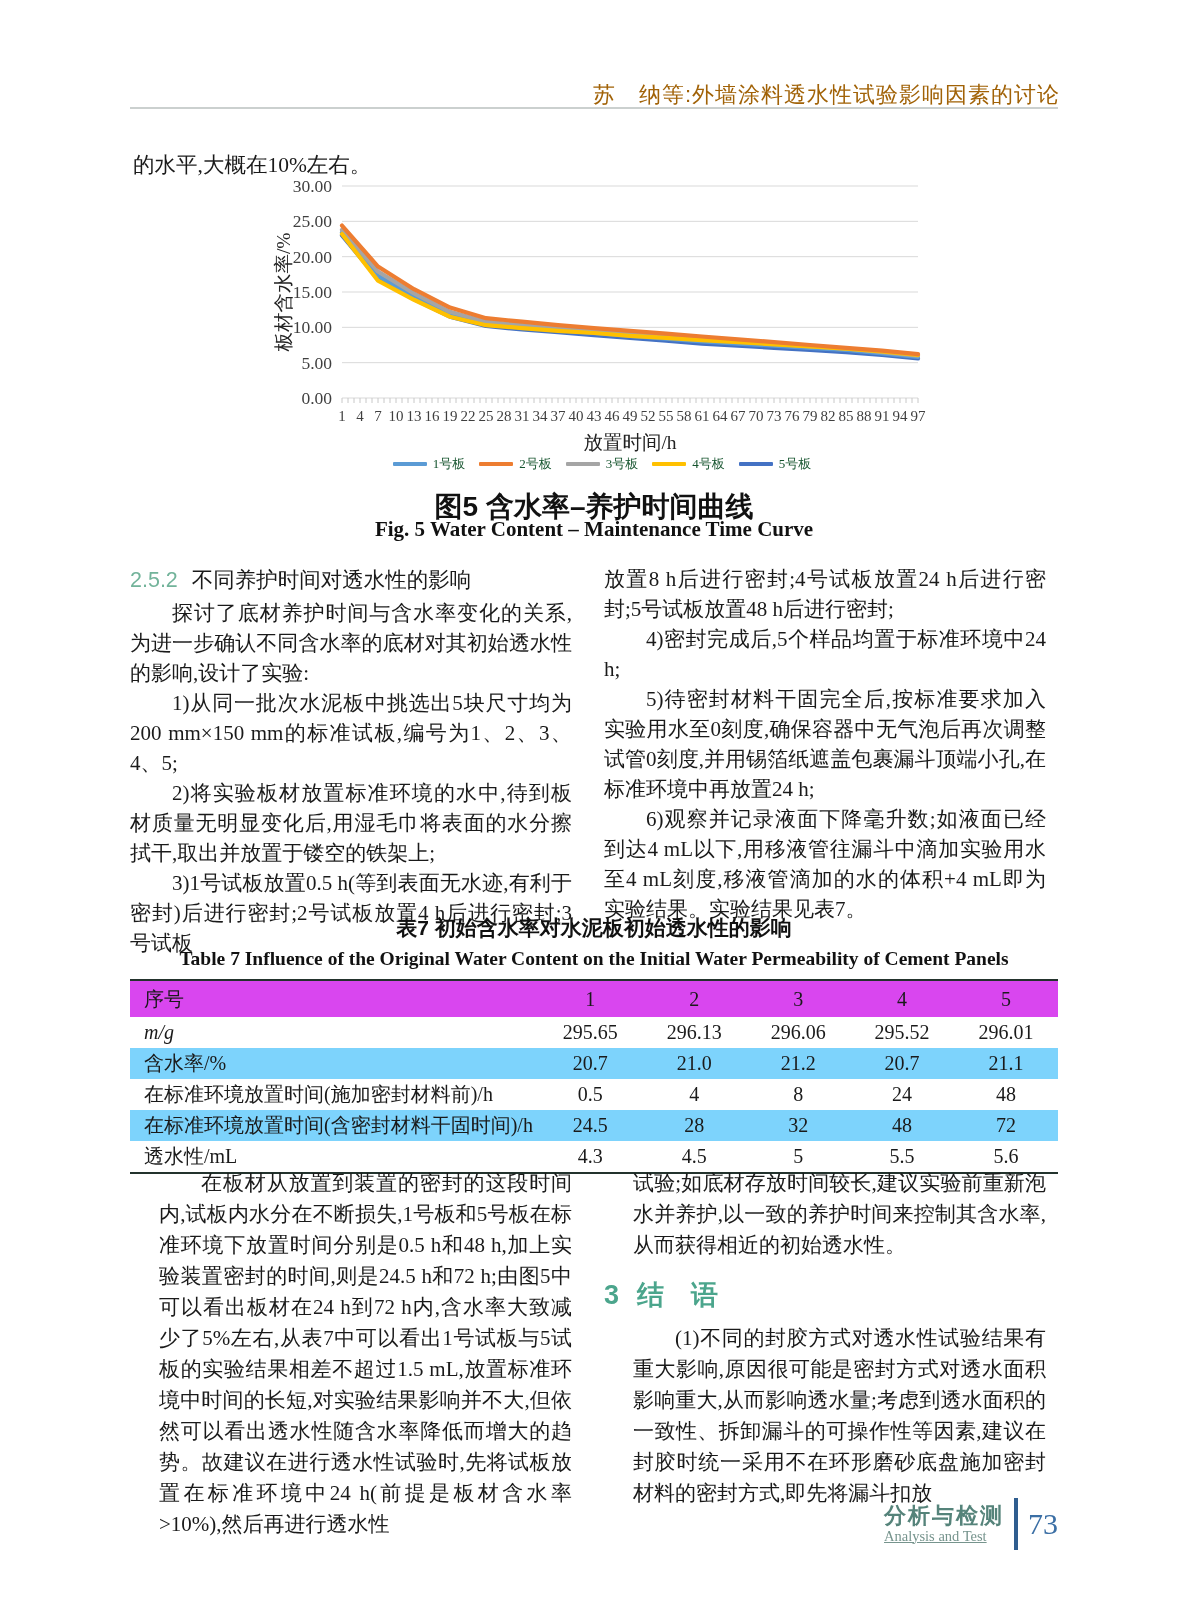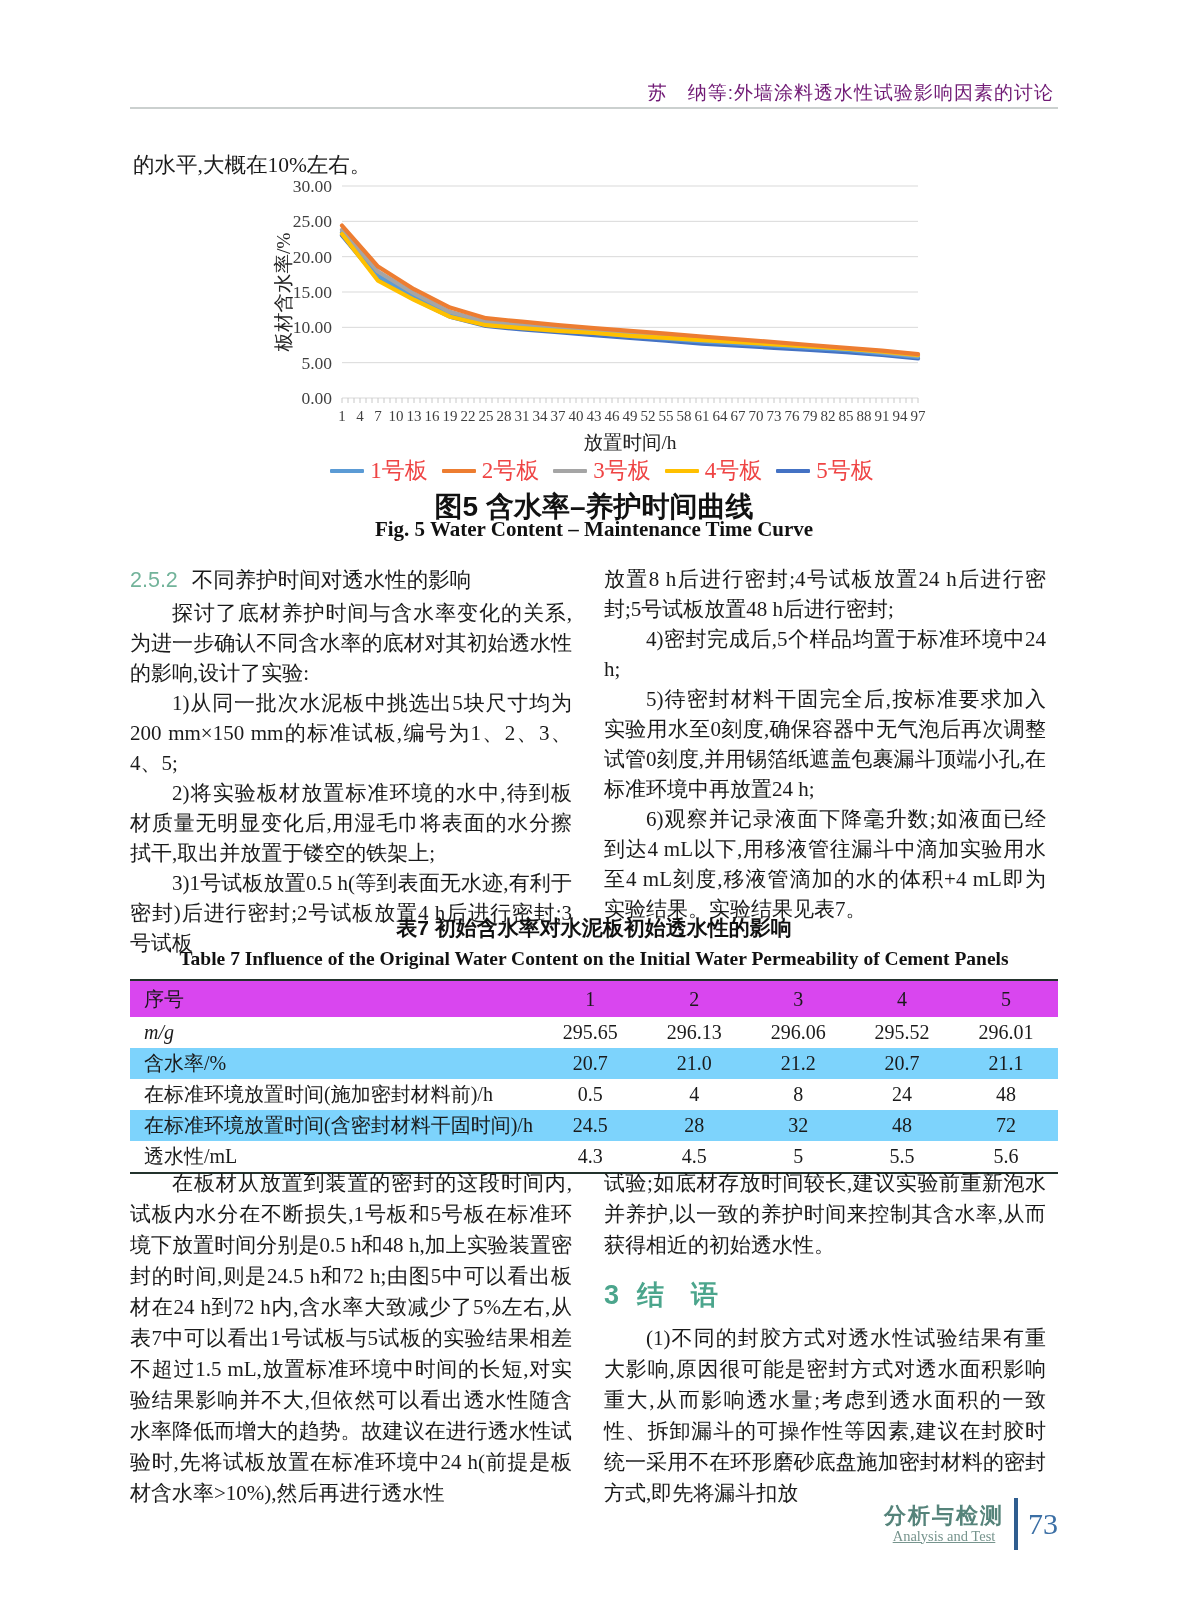--- a/index.html
+++ b/index.html
@@ -1,48 +1,48 @@
 <!DOCTYPE html>
 <html><head>
 <meta charset="utf-8">
 <style>
   html,body{margin:0;padding:0;background:#ffffff;}
   .page{position:relative;width:1187px;height:1600px;background:#ffffff;overflow:hidden;
         font-family:"Liberation Serif","DejaVu Serif",serif;color:#1a1a1a;}
 
   
-  .running-header{position:absolute;top:80px;left:126px;width:928px;text-align:right;
+  .running-header{position:absolute;top:80px;left:132px;width:928px;text-align:right;
     font-family:"Liberation Sans","DejaVu Sans",sans-serif;
-    font-size:19px;color:#701a75;letter-spacing:1px;}
+    font-size:22px;color:#a16207;letter-spacing:1px;}
   .header-rule{position:absolute;top:107px;left:130px;width:928px;height:2px;background:#cbd0cf;}
 
   .intro-para{position:absolute;top:128px;left:133px;width:600px;font-size:21.5px;}
 
   
   .chart-wrap{position:absolute;top:172px;left:272px;width:660px;height:286px;}
   .ytick{font:17.5px "Liberation Serif",serif;fill:#3f3f3f;}
   .xtick{font:15px "Liberation Serif",serif;fill:#3f3f3f;}
   .axlabel{font:19.5px "Liberation Serif",serif;fill:#222;}
   .legend{position:absolute;top:455px;left:272px;width:660px;display:flex;justify-content:center;
-    align-items:center;gap:14px;font-size:23px;color:#ef4444;}
+    align-items:center;gap:14px;font-size:13px;color:#14532d;}
   .legend-item{display:flex;align-items:center;gap:6px;}
   .legend-swatch{display:inline-block;width:34px;height:4px;border-radius:1px;}
 
   .caption-cn{position:absolute;top:488px;left:130px;width:928px;text-align:center;
     font-family:"Liberation Sans","DejaVu Sans",sans-serif;font-weight:bold;font-size:28px;color:#111;}
   .caption-en{position:absolute;top:517px;left:130px;width:928px;text-align:center;
     font-weight:bold;font-size:21px;color:#111;}
 
   
   .cols{position:absolute;left:130px;width:928px;display:flex;gap:32px;}
   .cols-top{top:564px;}
   .cols-bottom{top:1168px;}
   .col{width:442px;}
   .col p{margin:0;font-size:21px;line-height:30px;text-align:justify;text-indent:2em;}
-  .cols-bottom .col p{line-height:31px;}
+  .cols-bottom .col p{line-height:31px;margin-left:29px;}
   .no-indent{text-indent:0 !important;}
   .sec-heading{font-size:21.5px;line-height:32px;margin:0 0 2px 0;}
   .sec-num{color:#72b39a;font-family:"Liberation Sans","DejaVu Sans",sans-serif;margin-right:14px;}
   .sec3-heading{margin:16px 0 10px 0;font-family:"Liberation Sans","DejaVu Sans",sans-serif;
     font-size:27px;font-weight:bold;color:#4ba58c;}
   .sec3-heading .sec-num{color:#4ba58c;margin-right:18px;}
 
   
   .table-block{position:absolute;top:914px;left:130px;width:928px;}
   .tbl-title-cn{text-align:center;font-family:"Liberation Sans","DejaVu Sans",sans-serif;
@@ -53,21 +53,21 @@
   table.t7 th,table.t7 td{font-weight:normal;height:31px;padding:0;text-align:center;}
   table.t7 th{height:36px;}
   table.t7 .lbl{text-align:left;padding-left:14px;}
   table.t7 thead tr{background:#d946ef;}
   table.t7 tbody tr.stripe{background:#7dd3fc;}
   table.t7 .it{font-style:italic;}
 
   
   .footer{position:absolute;top:1498px;left:760px;width:298px;display:flex;
     justify-content:flex-end;align-items:center;gap:10px;}
-  .footer-txt{text-align:center;}
+  .footer-txt{text-align:left;}
   .footer-cn{font-family:"Liberation Sans","DejaVu Sans",sans-serif;font-weight:bold;
     font-size:22px;color:#55837a;letter-spacing:2px;line-height:24px;}
   .footer-en{font-size:14.5px;color:#76948d;line-height:17px;text-decoration:underline;}
   .footer-bar{width:4px;height:52px;background:#2f5d8f;}
   .footer-page{font-size:30px;color:#3b6fa5;}
 </style>
 </head>
 <body>
 
 <div class="page">

